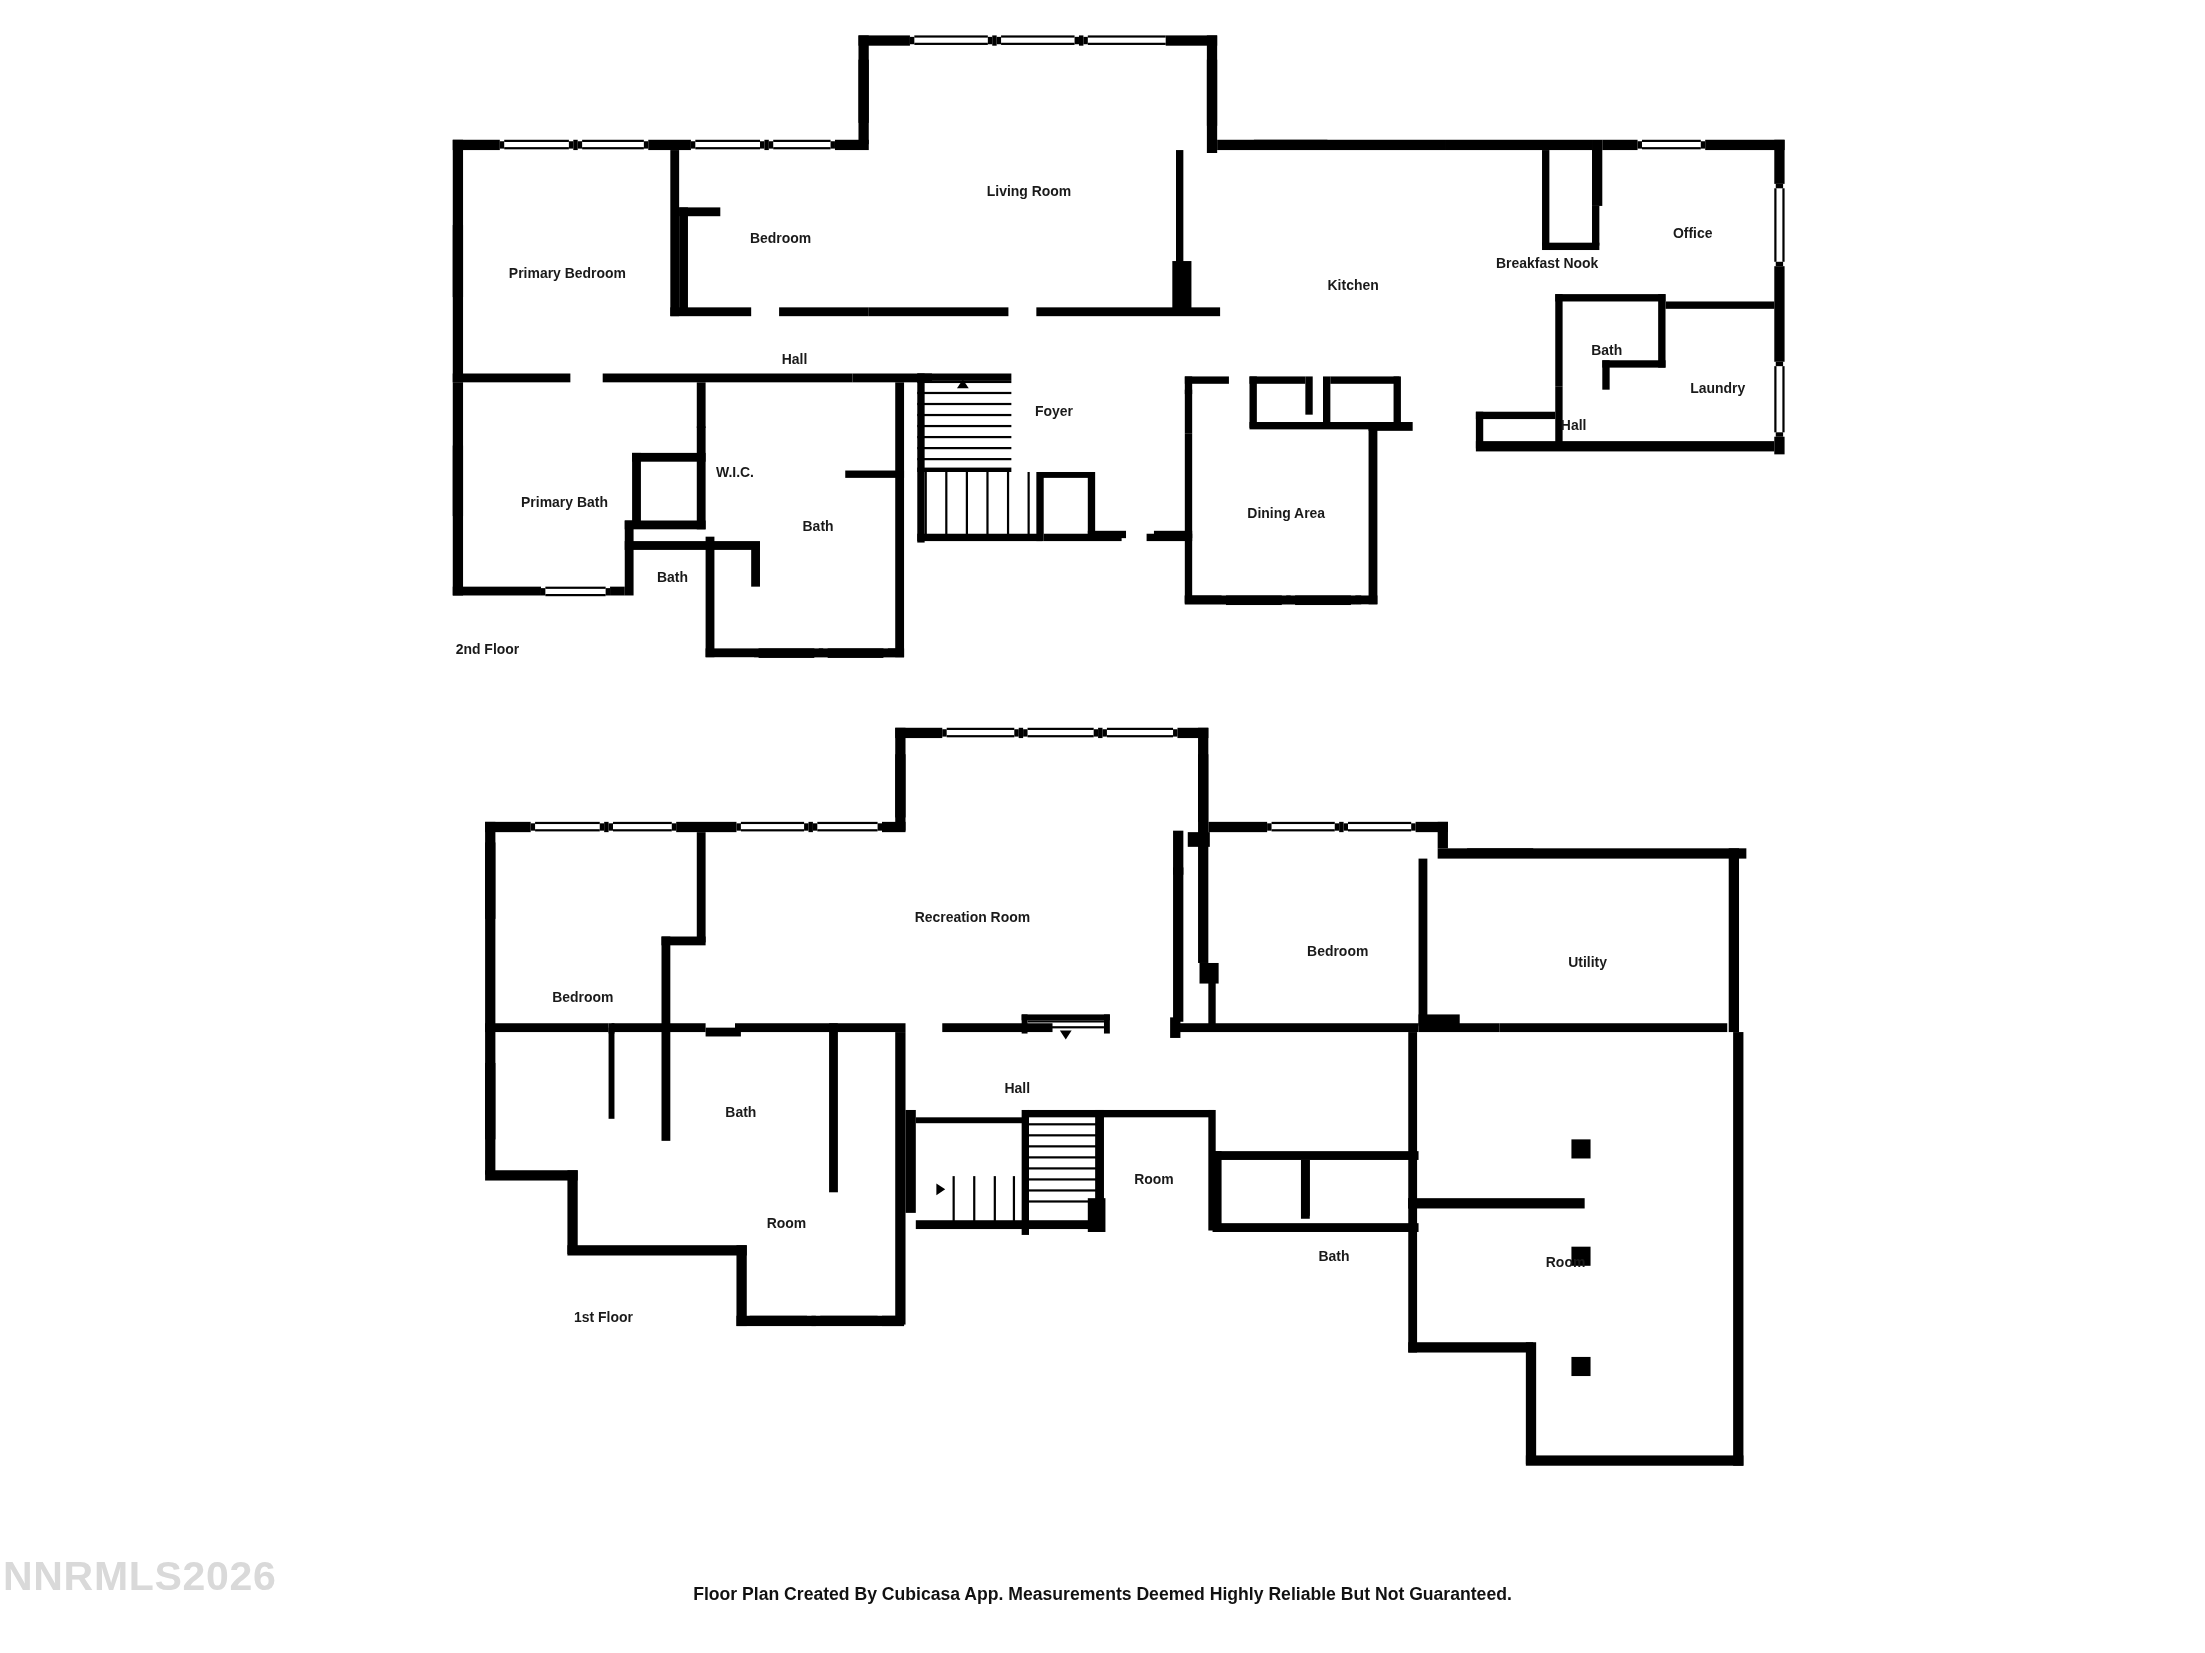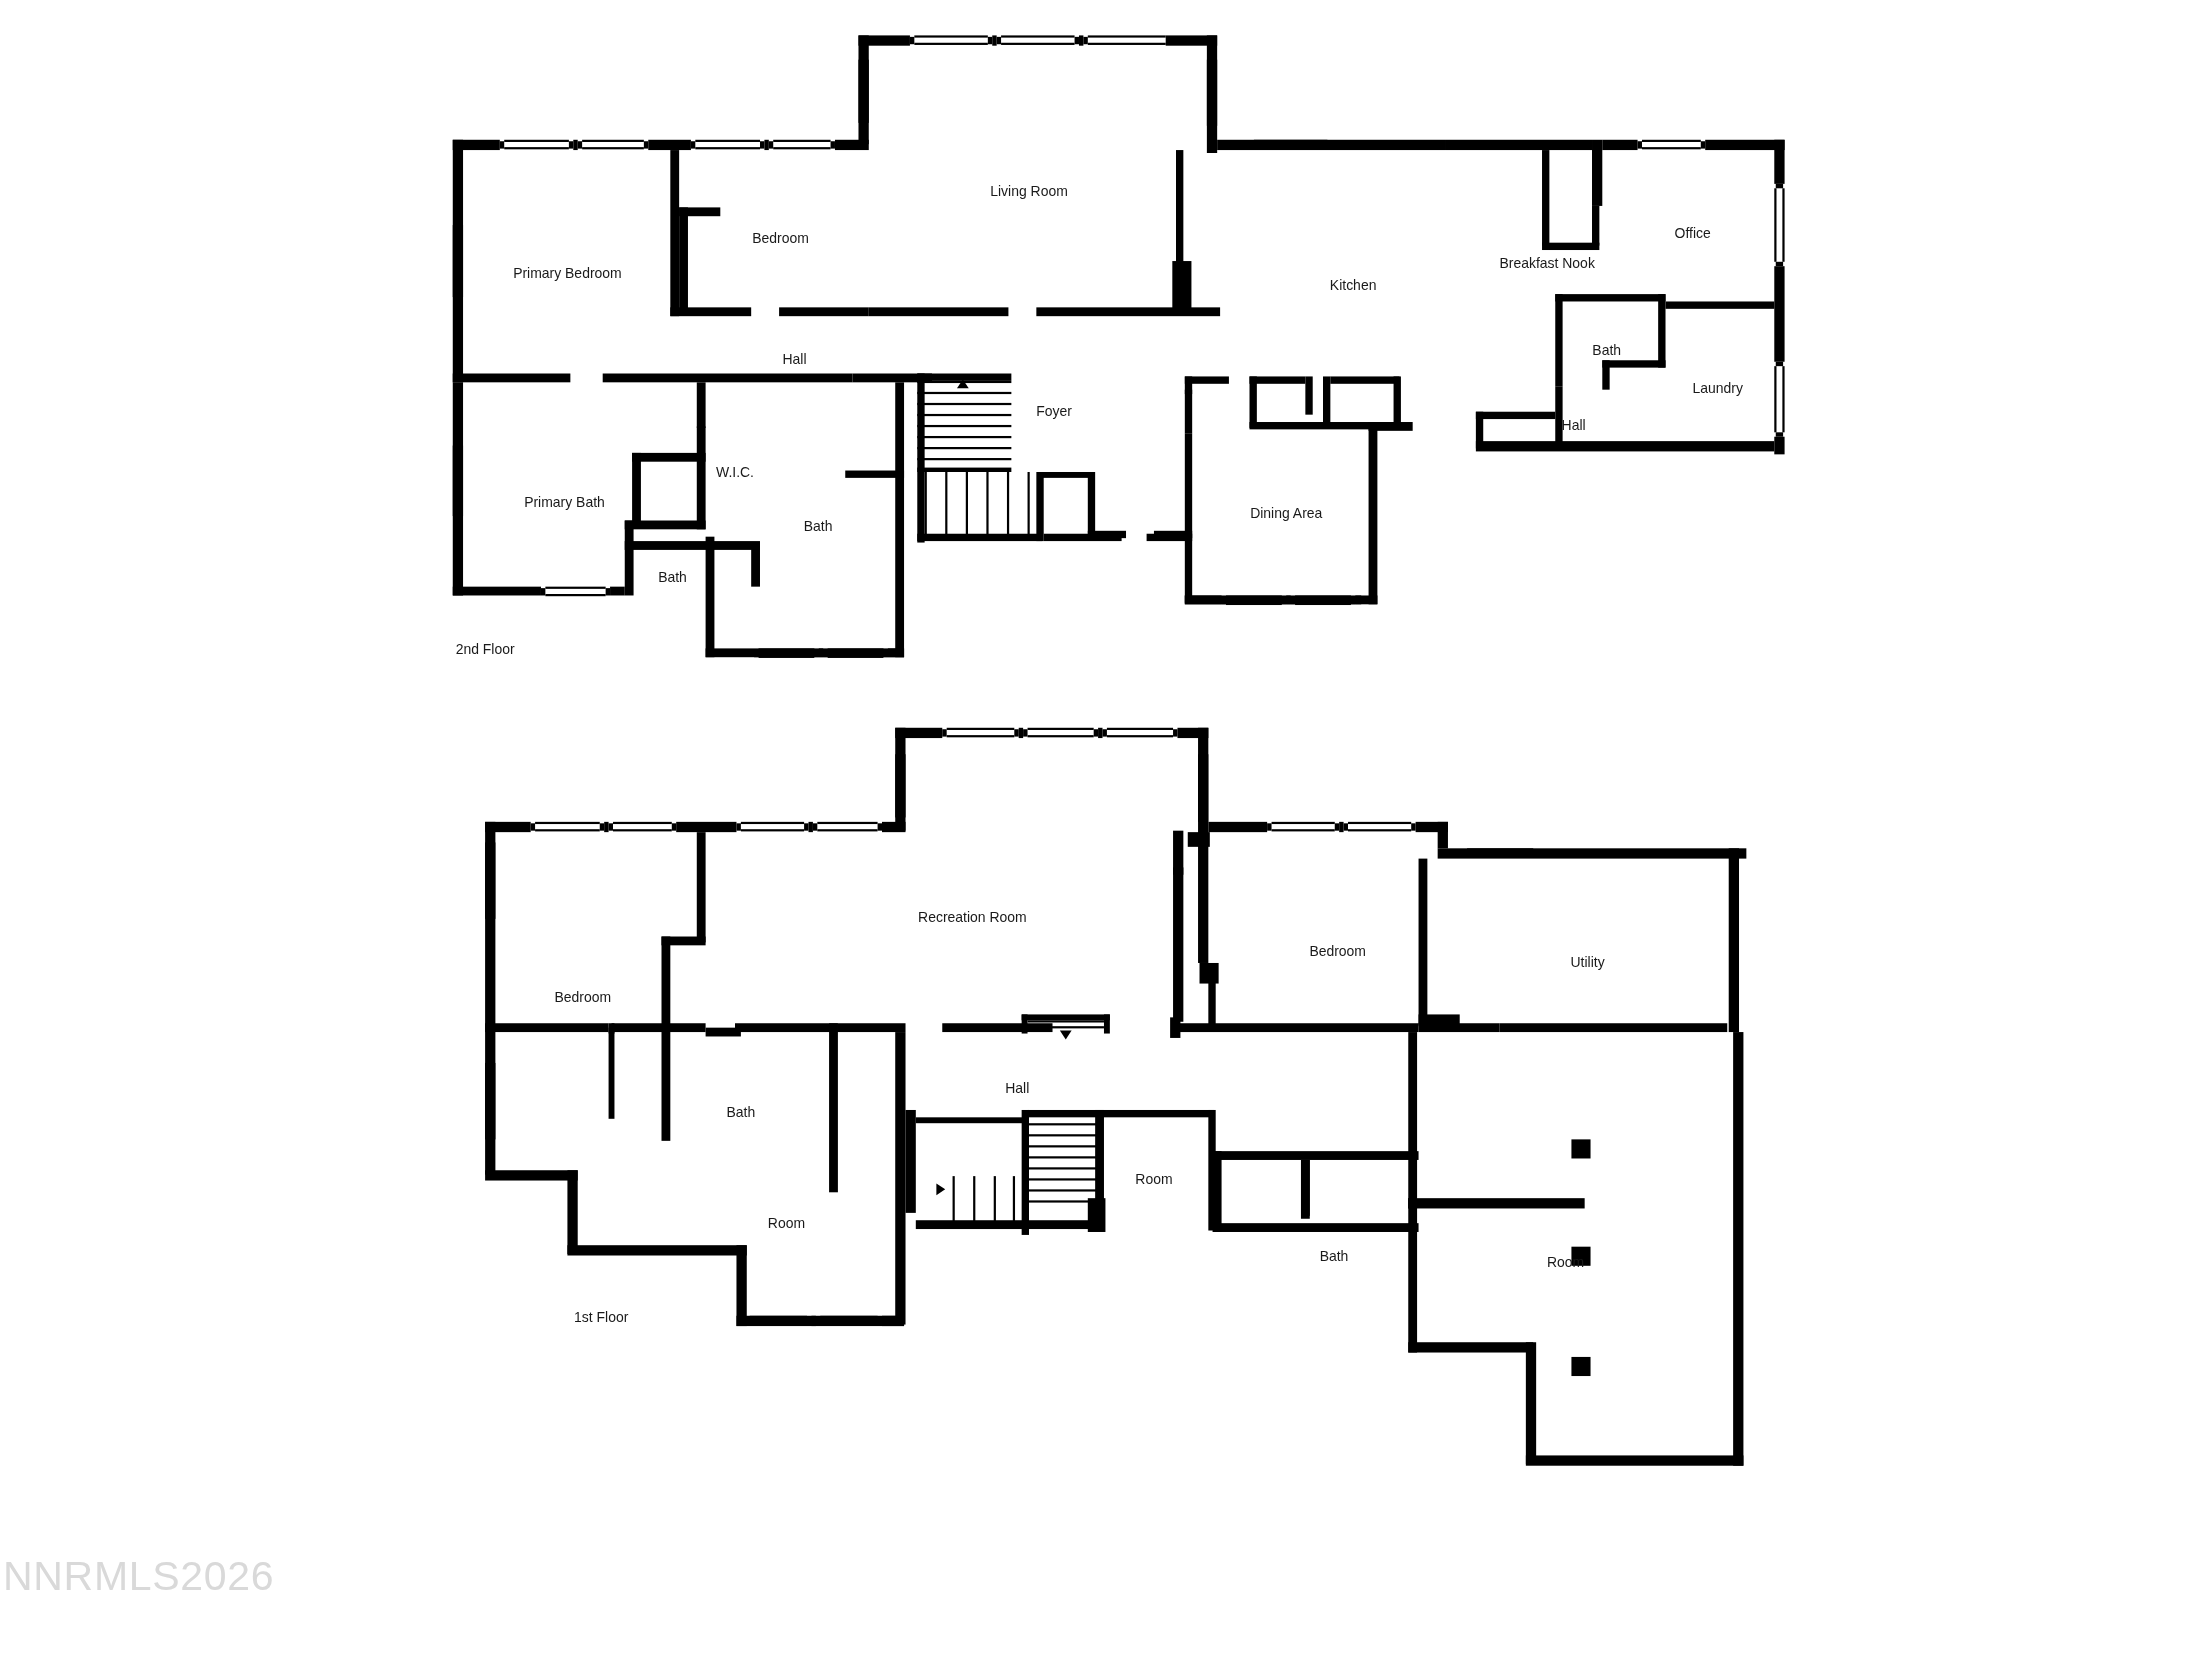--- a/index.html
+++ b/index.html
@@ -12,20 +12,21 @@
     height: 1654px;
     position: relative;
     font-family: "Liberation Sans", sans-serif;
     overflow: hidden;
   }
   #plan-root {
     position: absolute;
     left: 0; top: 0;
     width: 2205px;
     height: 1275px;
+    font-weight: bold;
   }
   svg.floorplan {
     position: absolute;
     left: 0; top: 0;
     width: 2205px;
     height: 1654px;
   }
   .wall {
     fill: #000000;
   }
@@ -495,14 +496,15 @@
         <text class="room-label" x="1570" y="1606">Room</text>
         <text class="room-label" x="1070" y="1666">Room</text>
         <text class="room-label" x="1815" y="1711">Bath</text>
         <text class="room-label" x="2130" y="1718">Room</text>
       </g>
     <text class="floor-label" id="floor-label-2f" x="620" y="884">2nd Floor</text>
     <text class="floor-label" id="floor-label-1f" x="781" y="1793">1st Floor</text>
   </svg>
 
   <div class="watermark">NNRMLS2026</div>
+  <div class="caption">Floor Plan Created By Cubicasa App. Measurements Deemed Highly Reliable But Not Guaranteed.</div>
 </div>
 
 
 </body></html>

